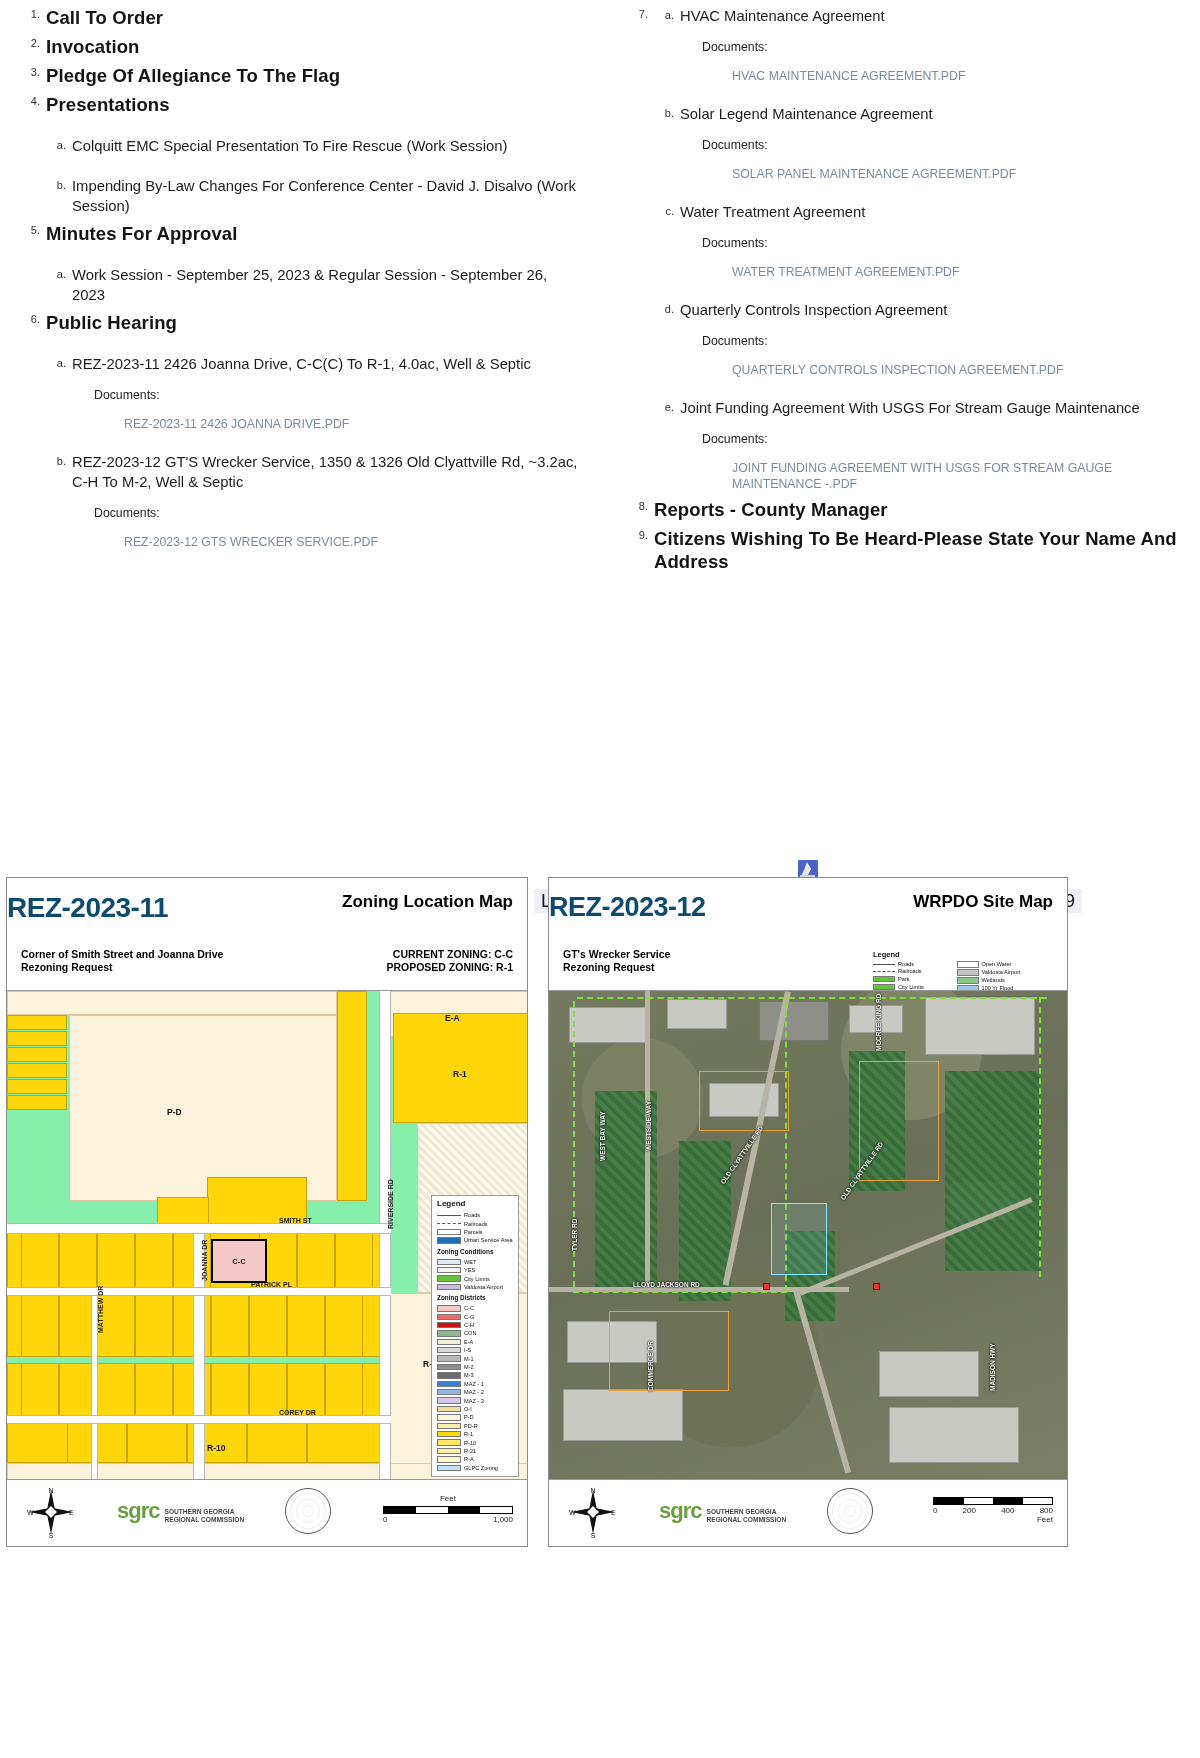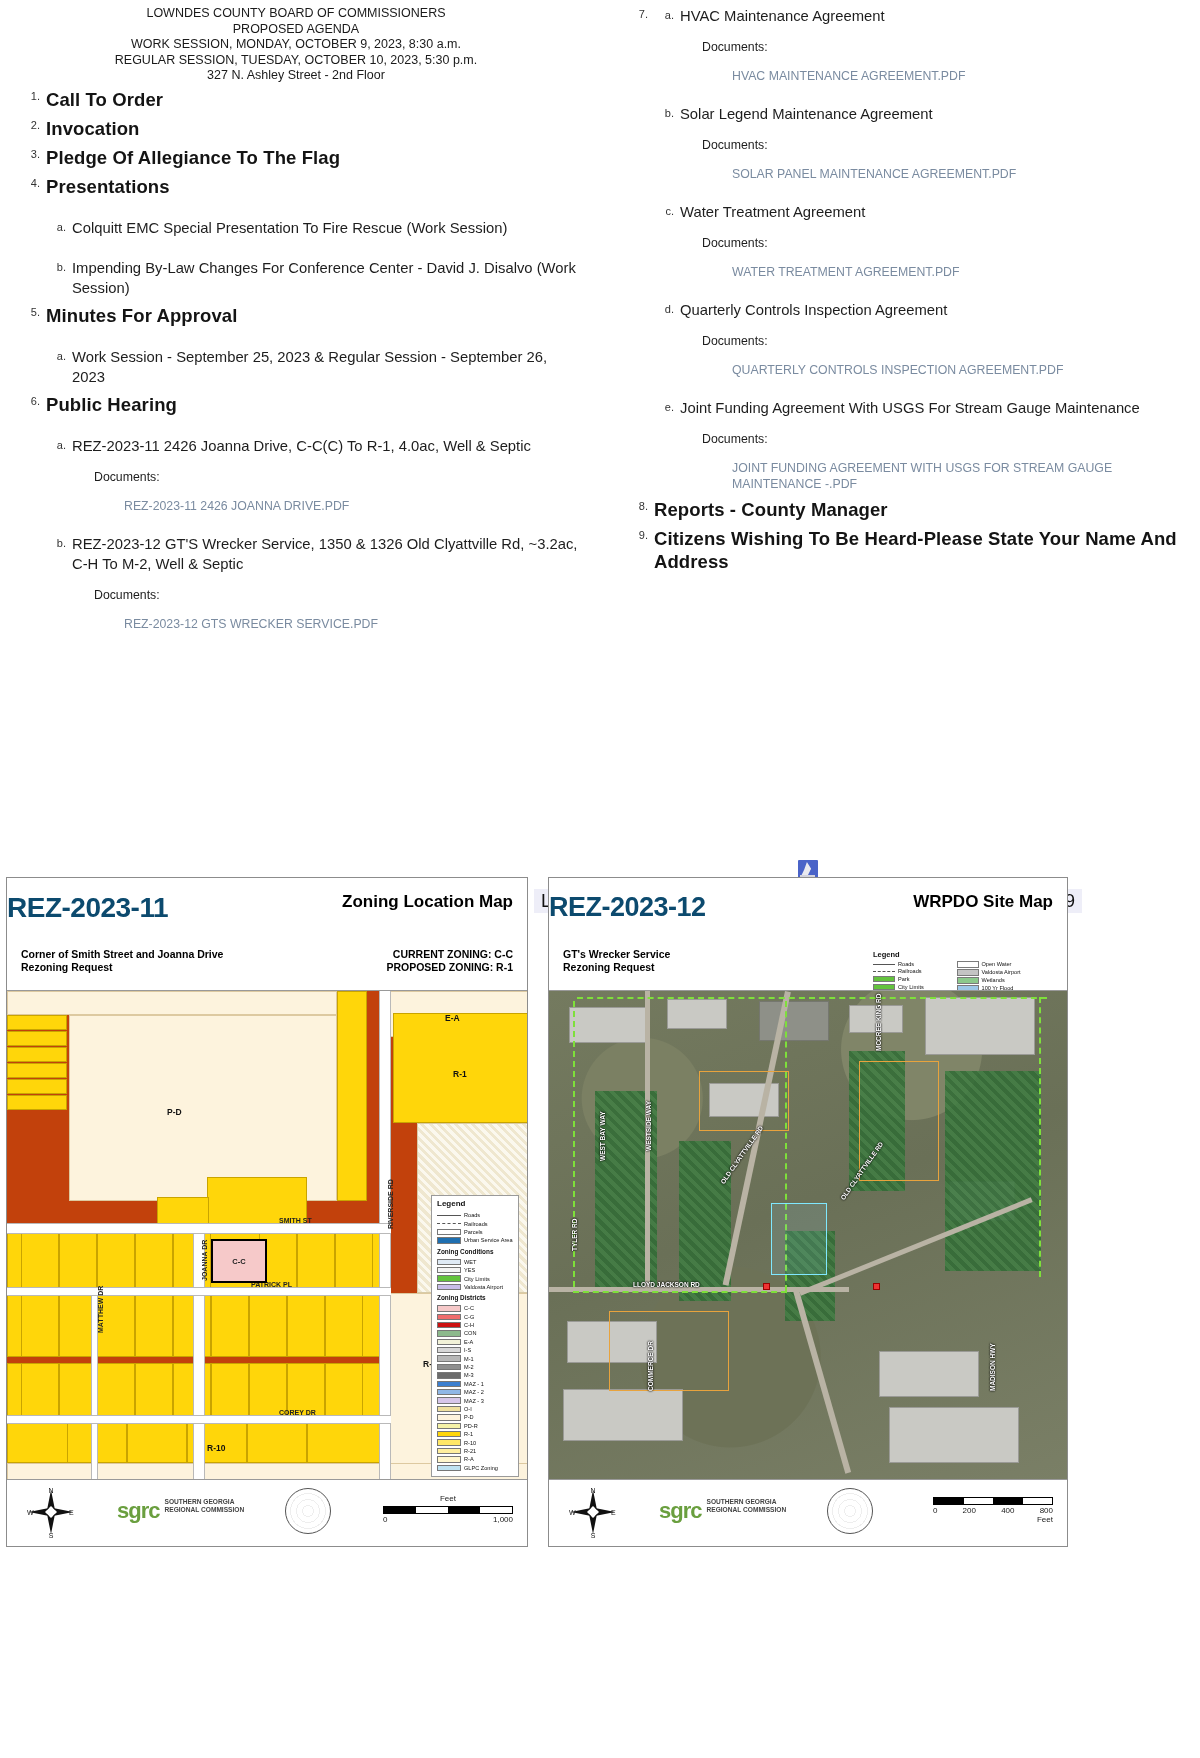--- a/index.html
+++ b/index.html
@@ -92,21 +92,21 @@
     font-size:10.5px; font-weight:bold; line-height:13px; color:#000;
   }
   .map-sub-right{
     position:absolute; right:14px; top:4px; text-align:right;
     font-size:10.5px; font-weight:bold; line-height:13px; color:#000;
   }
 
   
   .map-body{ position:relative; overflow:hidden; }
   #map-left .map-body{ height:490px; border-top:1px solid #999; border-bottom:1px solid #999;
-    background:#c2410c; }
+    background:#86efac; }
   .parcelgrid{ position:absolute; inset:0; }
   .par{ position:absolute; background:#ffd60a; border:.6px solid #c9a400; }
   .cream{ position:absolute; background:#fdf3dd; border:.6px solid #ddc9a0; }
   .hatchbox{ position:absolute; background:
       repeating-linear-gradient(45deg,#efe7cf 0 3px,#fbf8ee 3px 6px); border:.6px solid #d8cba8; }
   .roadh{ position:absolute; background:#ffffff; border-top:.7px solid #b9b9b9; border-bottom:.7px solid #b9b9b9; }
   .roadv{ position:absolute; background:#ffffff; border-left:.7px solid #b9b9b9; border-right:.7px solid #b9b9b9; }
   .roadlbl{ position:absolute; font-size:7px; font-weight:bold; color:#222; white-space:nowrap; }
   .roadlbl.vert{ transform:rotate(-90deg); transform-origin:left top; }
   .zonelbl{ position:absolute; font-size:8.5px; font-weight:bold; color:#111; }
@@ -120,21 +120,21 @@
     font-size:6px; line-height:8px; color:#111; width:88px;
   }
   .legendbox h4{ margin:0 0 3px 0; font-size:8px; }
   .legendbox h5{ margin:3px 0 2px 0; font-size:6.4px; }
   .lgrow{ display:flex; align-items:center; gap:3px; height:8.4px; }
   .sw{ width:24px; height:6.4px; border:.6px solid #777; flex:none; }
   .lgtxt{ font-size:5.6px; white-space:nowrap; }
 
   .map-foot{ position:relative; height:66px; background:#fff; }
   .compass{ position:absolute; left:18px; top:6px; width:52px; height:52px; }
-  .sgrc{ position:absolute; left:110px; top:18px; display:flex; align-items:flex-start; gap:5px; }
+  .sgrc{ position:absolute; left:110px; top:18px; display:flex; align-items:flex-end; gap:5px; }
   .sgrc-mark{ font-size:22px; font-weight:bold; color:#6a9f3f; letter-spacing:-1px; }
   .sgrc-txt{ font-size:6.6px; font-weight:bold; line-height:8px; color:#444; }
   .seal{ position:absolute; left:278px; top:8px; width:46px; height:46px; border-radius:50%;
          border:1.5px solid #555; background:
          repeating-radial-gradient(circle at 50% 50%, #fff 0 5px, #eee 5px 6px); }
   .scalebar{ position:absolute; right:14px; top:14px; text-align:center; }
   .sb-title{ font-size:8px; }
   .sb-bar{ display:flex; height:8px; border:1px solid #000; width:130px; margin-top:3px; }
   .sb-bar i{ flex:1; }
   .sb-bar i:nth-child(odd){ background:#000; }
@@ -177,27 +177,20 @@
   .wr-sw{ width:22px; height:6.6px; border:.6px solid #7a7a7a; flex:none; }
   .wr-txt{ font-size:5.6px; white-space:nowrap; }
 
   #map-right .sb-bar{ width:120px; }
   #map-right .sb-nums{ width:120px; }
 </style>
 </head>
 <body>
 
 <div class="agenda-wrap">
-  <div class="doc-head">
-    <div>LOWNDES COUNTY BOARD OF COMMISSIONERS</div>
-    <div>PROPOSED AGENDA</div>
-    <div>WORK SESSION, MONDAY, OCTOBER 9, 2023, 8:30 a.m.</div>
-    <div>REGULAR SESSION, TUESDAY, OCTOBER 10, 2023, 5:30 p.m.</div>
-    <div>327 N. Ashley Street - 2nd Floor</div>
-  </div>
 
   <ol class="lvl1" id="agenda-list">
       <li>
         <span class="num">1.</span>
         <div class="h1txt">Call To Order</div>
       </li>
       <li>
         <span class="num">2.</span>
         <div class="h1txt">Invocation</div>
       </li>

